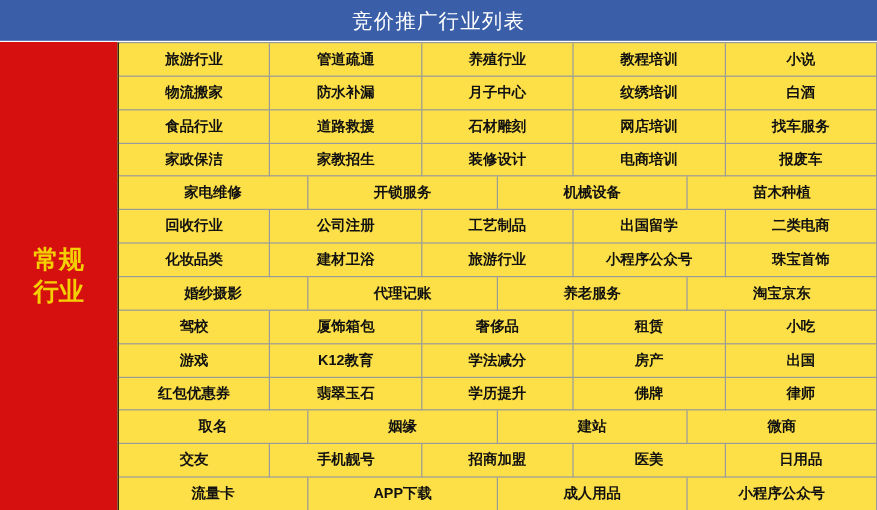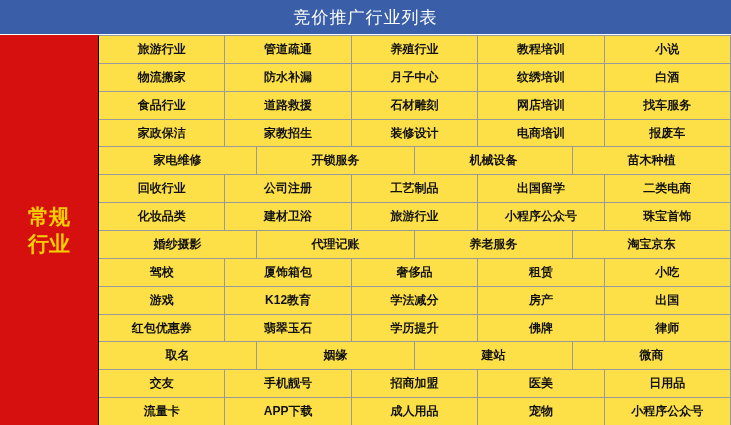--- a/index.html
+++ b/index.html
@@ -185,19 +185,18 @@
           <div class="cell">交友</div>
           <div class="cell">手机靓号</div>
           <div class="cell">招商加盟</div>
           <div class="cell">医美</div>
           <div class="cell">日用品</div>
         </div>
         <div class="grid-row">
           <div class="cell">流量卡</div>
           <div class="cell">APP下载</div>
           <div class="cell">成人用品</div>
-          <div class="cell">宠物</div>
           <div class="cell">小程序公众号</div>
         </div>
       </div>
 
   </div>
 </div>
 
 </body></html>

